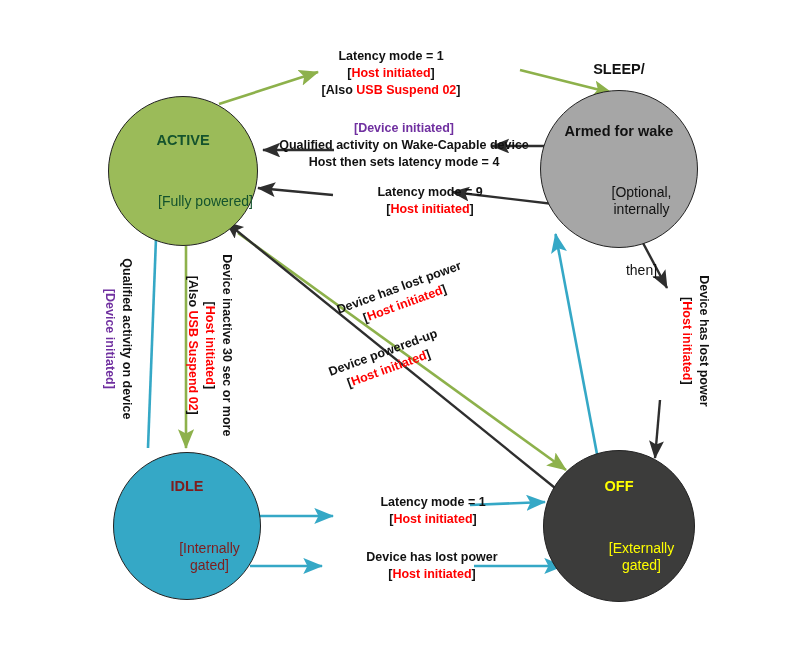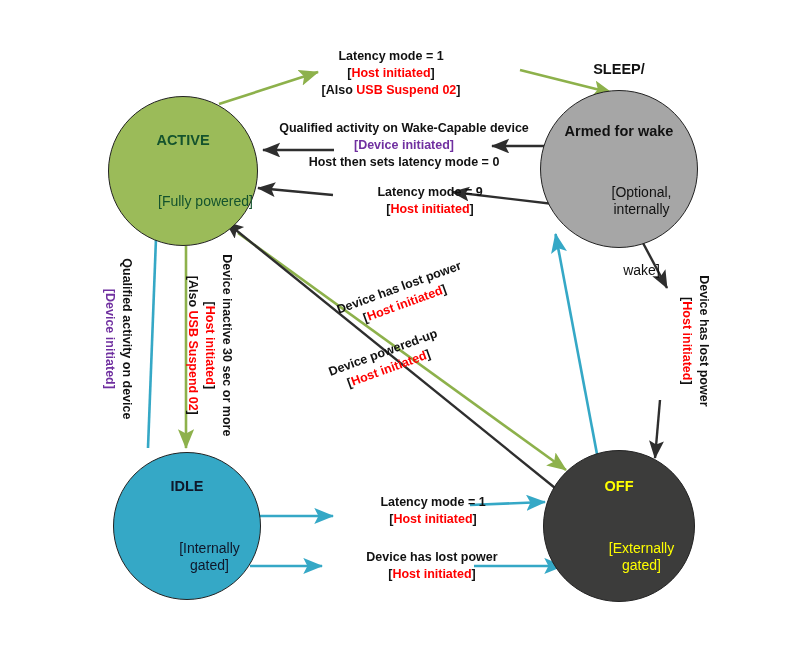--- a/index.html
+++ b/index.html
@@ -53,21 +53,21 @@
   }
   .node-sleep {
     left: 540px; top: 90px; width: 158px; height: 158px;
     background: #A6A6A6;
     color: #111111;
   }
   .node-sleep .n-sub { line-height: 1.2; }
   .node-idle {
     left: 113px; top: 452px; width: 148px; height: 148px;
     background: #35A8C6;
-    color: #0f172a;
+    color: #7f1d1d;
   }
   .node-off {
     left: 543px; top: 450px; width: 152px; height: 152px;
     background: #3C3C3B;
     color: #FFFF00;
   }
   .label {
     position: absolute;
     text-align: center;
     font-size: 12.5px;
@@ -143,43 +143,43 @@
 
   <div class="node node-active">
     <div class="n-title">ACTIVE</div>
     <div class="n-sub">[Fully powered]</div>
   </div>
 
   <div class="node node-sleep">
     <div class="n-title">SLEEP/</div>
     <div class="n-title">Armed for wake</div>
     <div class="n-sub">[Optional, internally</div>
-    <div class="n-sub">wake]</div>
+    <div class="n-sub">then]</div>
   </div>
 
   <div class="node node-idle">
     <div class="n-title">IDLE</div>
     <div class="n-sub">[Internally gated]</div>
   </div>
 
   <div class="node node-off">
     <div class="n-title">OFF</div>
     <div class="n-sub">[Externally gated]</div>
   </div>
 
   <div class="label lbl-top-mid">
     <div>Latency mode = 1</div>
     <div><span class="blk">[</span><span class="red">Host initiated</span><span class="blk">]</span></div>
     <div><span class="blk">[Also </span><span class="red">USB Suspend 02</span><span class="blk">]</span></div>
   </div>
 
   <div class="label lbl-mid-qual">
+    <div><span class="purple">[</span><span class="purple">Device initiated</span><span class="purple">]</span></div>
     <div>Qualified activity on Wake-Capable device</div>
-    <div><span class="purple">[</span><span class="purple">Device initiated</span><span class="purple">]</span></div>
-    <div>Host then sets latency mode = 0</div>
+    <div>Host then sets latency mode = 4</div>
   </div>
 
   <div class="label lbl-lat0">
     <div>Latency mode = 9</div>
     <div><span class="blk">[</span><span class="red">Host initiated</span><span class="blk">]</span></div>
   </div>
 
   <div class="label lbl-rot-inactive rot-cw">
     <div>Device inactive 30 sec or more</div>
     <div><span class="blk">[</span><span class="red">Host initiated</span><span class="blk">]</span></div>

